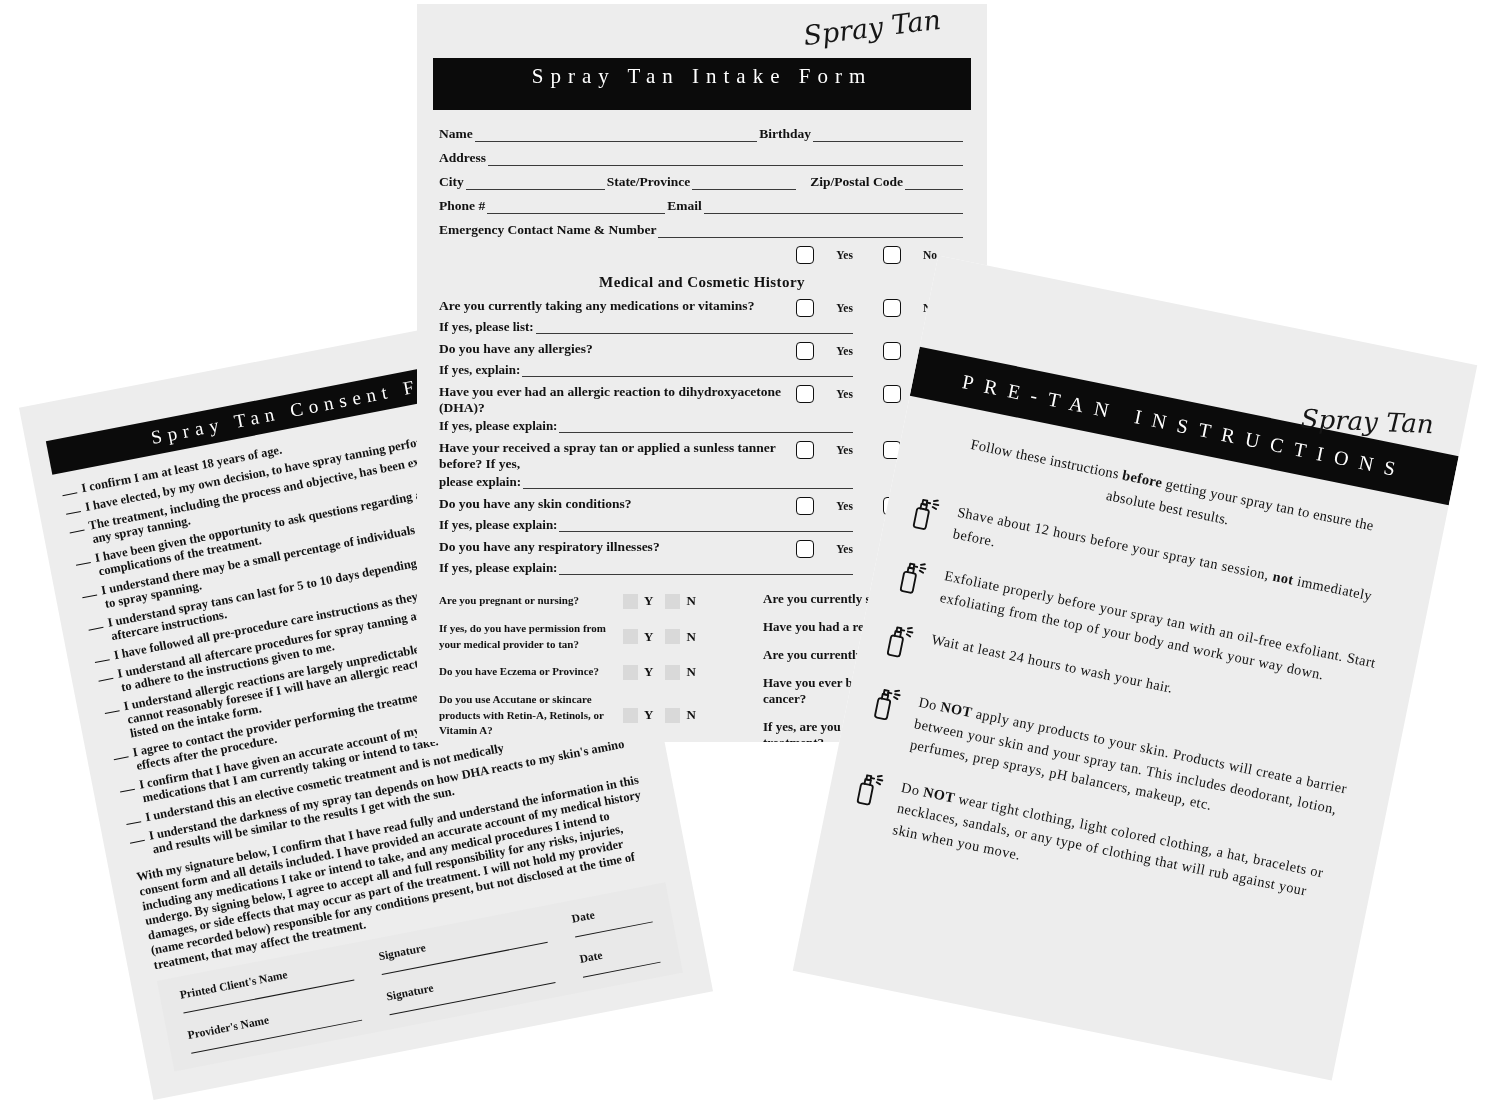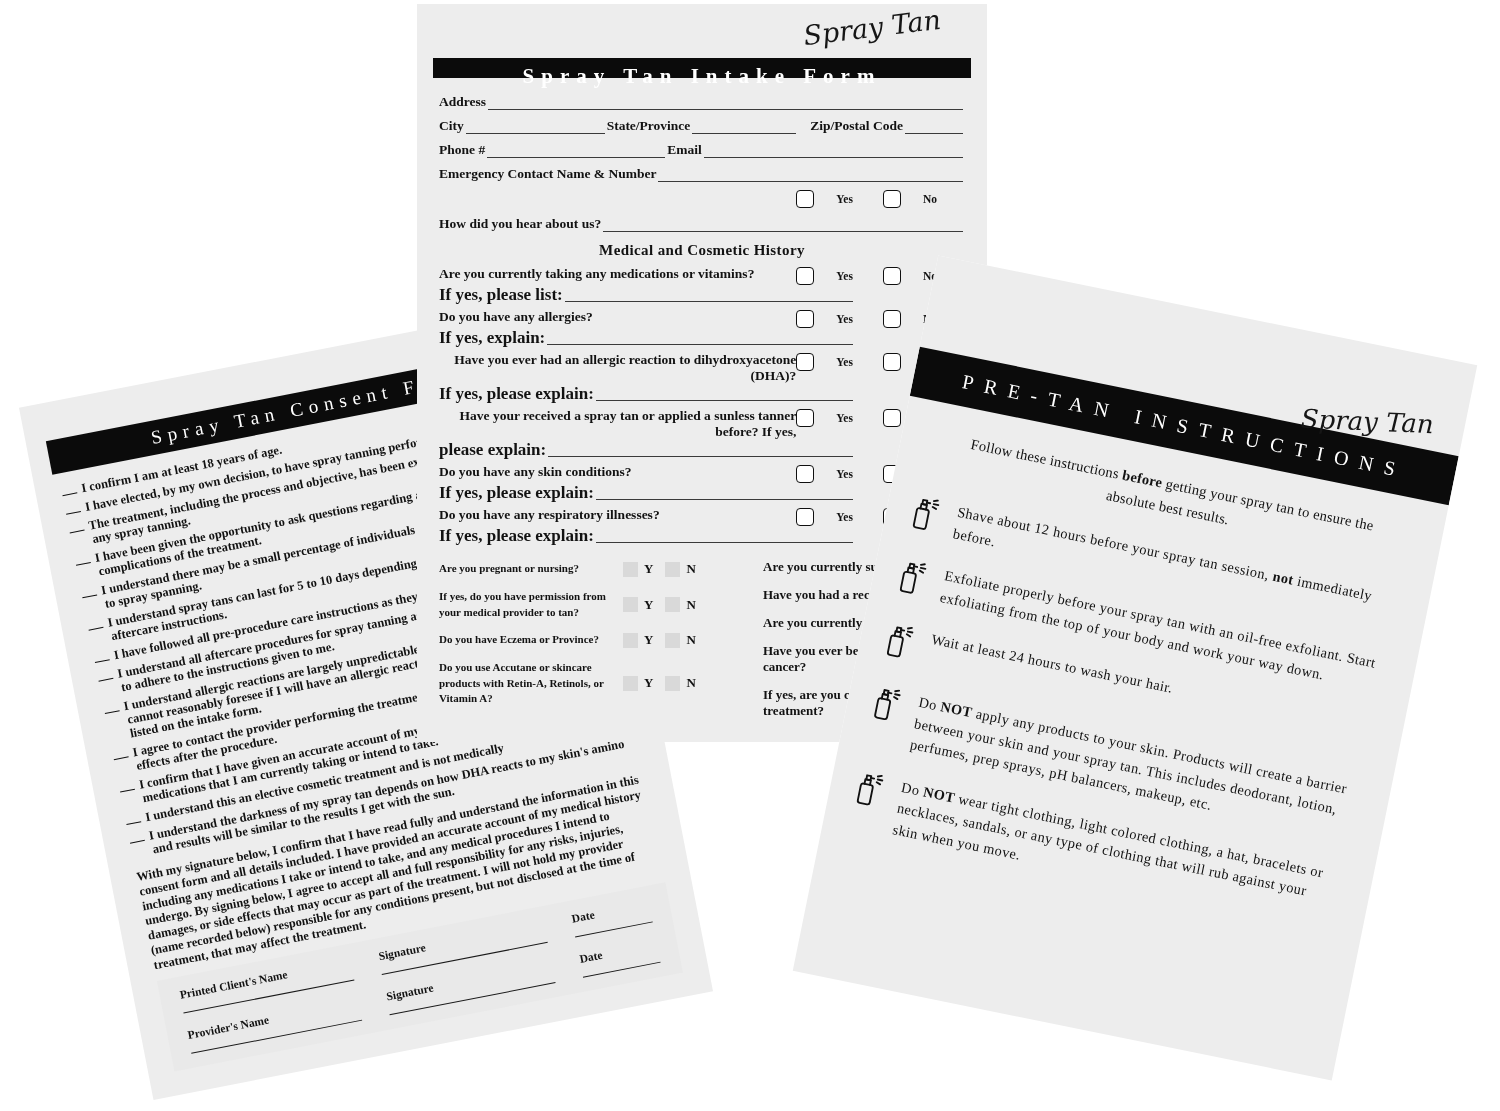--- a/index.html
+++ b/index.html
@@ -14,41 +14,41 @@
   #page-intake::before{inset:-12px;}
   
   #page-pretan{left:860px;top:303px;width:550px;height:730px;transform:rotate(11.5deg);z-index:3;}
   #page-pretan::before{inset:-22px;}
 
   .banner{background:#0b0b0b;color:#fff;text-align:center;font-family:"Liberation Serif",serif;}
   .script{font-family:"DejaVu Serif",serif;font-style:italic;position:absolute;color:#161616;}
 
   
   #page-intake .script{top:8px;right:46px;font-size:27px;transform:rotate(-7deg);}
-  #intake-banner{margin:54px 16px 0;height:20px;line-height:36px;font-size:21px;letter-spacing:7px;font-weight:bold;}
+  #intake-banner{margin:54px 16px 0;height:52px;line-height:36px;font-size:21px;letter-spacing:7px;}
   .i-content{padding:0 22px;}
   .frow{display:flex;align-items:flex-end;margin-top:8px;font-size:13.5px;font-weight:600;line-height:16px;}
   .frow:first-of-type{margin-top:16px;}
   .lbl{white-space:nowrap;}
   .ln{flex:1 1 auto;border-bottom:1px solid #3a3a3a;height:13px;min-width:24px;margin:0 2px;}
   .ln.w150{flex:0 0 150px;}
   .ln.w110{flex:0 0 104px;}
   .ln.w60{flex:0 0 58px;}
   .ln.f12{flex:1.1 1 0;}
   .ln.f18{flex:1.6 1 0;}
   .gap{width:12px;flex:0 0 auto;}
   .cbgroup{display:flex;align-items:center;gap:22px;margin-left:auto;margin-right:18px;flex:0 0 auto;}
   .cb{width:16px;height:16px;border:1.7px solid #101010;border-radius:4px;background:#fff;flex:0 0 auto;}
   .cbl{font-size:11.5px;font-weight:600;margin-right:8px;}
   .sect{margin-top:10px;text-align:center;font-size:15px;font-weight:700;letter-spacing:.4px;}
-  .qblock{margin-top:7px;text-align:right;}
+  .qblock{margin-top:7px;}
   .qrow{display:flex;align-items:flex-start;}
   .q-text{font-size:13.5px;font-weight:600;line-height:16px;max-width:404px;}
   .qblock .cbgroup{margin-top:1px;}
-  .fuprow{display:flex;align-items:flex-end;margin-top:2px;width:79%;font-size:17px;font-weight:600;line-height:15px;}
+  .fuprow{display:flex;align-items:flex-end;margin-top:2px;width:79%;font-size:13px;font-weight:600;line-height:15px;}
   .bottom{display:flex;margin-top:16px;}
   .col-l{flex:0 0 300px;}
   .col-r{flex:1 1 auto;padding-left:24px;}
   .ynrow{display:flex;align-items:center;margin-top:12px;}
   .ynrow:first-child{margin-top:2px;}
   .yn-q{flex:0 0 172px;font-size:11px;font-weight:600;line-height:15.5px;}
   .ynbox{width:15px;height:15px;background:#d9d9d9;flex:0 0 auto;margin-left:12px;margin-right:6px;}
   .ynl{font-size:13px;font-weight:700;}
   .rq{font-size:13px;font-weight:600;line-height:16px;margin-bottom:12px;white-space:normal;}
 
@@ -165,20 +165,26 @@
   </div>
 </div>
 
 <div class="page" id="page-intake">
   <div class="script">Spray Tan</div>
   <div class="banner" id="intake-banner">
     <span>Spray Tan Intake Form</span>
   </div>
   <div class="i-content">
     <div class="frow">
+      <span class="lbl">Name</span>
+      <span class="ln"></span>
+      <span class="lbl">Birthday</span>
+      <span class="ln w150"></span>
+    </div>
+    <div class="frow">
       <span class="lbl">Address</span>
       <span class="ln"></span>
     </div>
     <div class="frow">
       <span class="lbl">City</span>
       <span class="ln"></span>
       <span class="lbl">State/Province</span>
       <span class="ln w110"></span>
       <span class="gap"></span>
       <span class="lbl">Zip/Postal Code</span>
@@ -194,24 +200,20 @@
       <span class="lbl">Emergency Contact Name &amp; Number</span>
       <span class="ln"></span>
     </div>
     <div class="frow">
       <span class="cbgroup" style="margin-right:20px">
         <span class="cb"></span>
         <span class="cbl">Yes</span>
         <span class="cb"></span>
         <span class="cbl">No</span>
       </span>
-    </div>
-    <div class="frow">
-      <span class="lbl">How did you hear about us?</span>
-      <span class="ln"></span>
     </div>
 
     <div class="sect">Medical and Cosmetic History</div>
 
     <div>
   <div class="qblock">
     <div class="qrow">
       <div class="q-text">Are you currently taking any medications or vitamins?</div>
       <span class="cbgroup" style="margin-right:20px">
         <span class="cb"></span>

